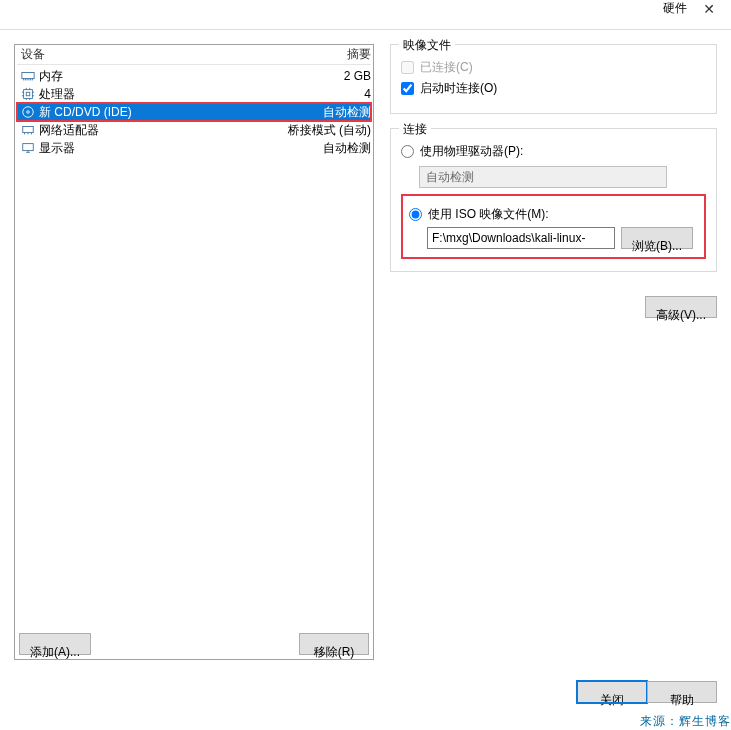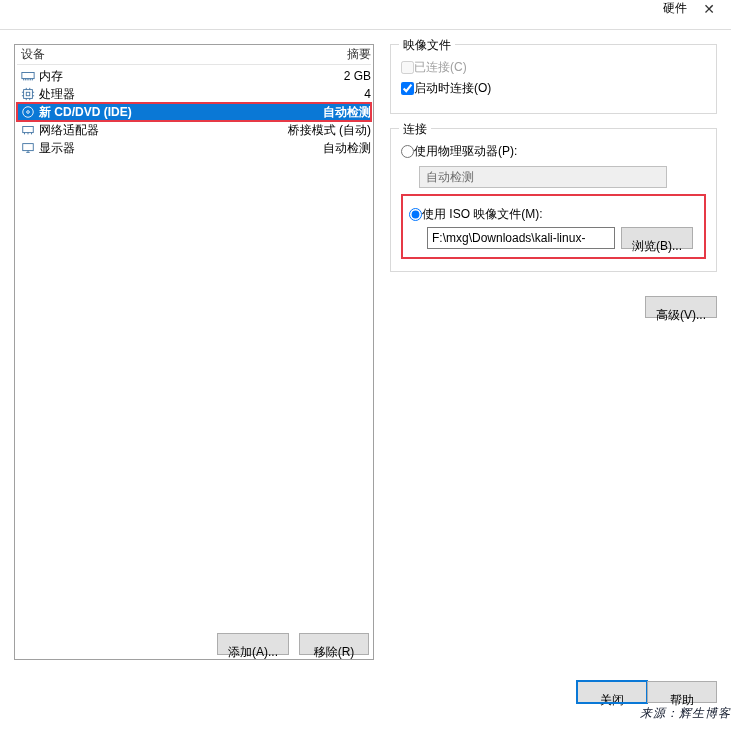--- a/index.html
+++ b/index.html
@@ -9,42 +9,42 @@
   .titlebar .title { font-size:12px; }
   .titlebar .close { width:44px; height:29px; display:flex; align-items:center; justify-content:center; font-size:14px; color:#333; cursor:pointer; }
 
   .body-area { display:flex; padding:14px 14px 10px 14px; gap:12px; height:640px; }
 
   .list-panel { width:360px; border:1px solid #a0a0a0; background:#fff; display:flex; flex-direction:column; padding:2px; }
   .list-header, .row { display:flex; height:18px; align-items:center; font-size:12px;text-align:right; }
   .list-header { border-bottom:1px solid #e5e5e5; color:#333; padding-bottom:2px; margin-bottom:2px; }
   .col1 { width:158px; display:flex; align-items:center; gap:4px; padding-left:4px; }
   .col2 { flex:1; padding-left:2px; }
-  .row.selected { background:#0a78d6; color:#fff; outline:2px solid #e63946; outline-offset:-1px;font-weight:bold; }
+  .row.selected { background:#0a78d6; color:#fff; outline:2px solid #e63946; outline-offset:-1px; }
   .hw-icon { width:14px; height:14px; display:inline-block; flex:none; }
   .spacer { flex:1; }
-  .list-btns { display:flex; gap:10px; justify-content:flex-end; padding:8px 2px 2px; }
+  .list-btns { display:flex; gap:10px; justify-content:space-between; padding:8px 2px 2px; }
   .btn { background:#e1e1e1; border:1px solid #adadad; height:22px; min-width:70px; padding:10px 10px; font-size:12px; cursor:pointer; }
 
   .right-panel { flex:1; display:flex; flex-direction:column; padding-left:4px; }
   .group { border:1px solid #d9d9d9; padding:10px 10px 12px 10px; margin-bottom:14px; position:relative; }
   .group .legend { position:absolute; top:-8px; left:8px; background:#fff; padding:0 4px; font-size:12px; }
-  .chk-row, .rad-row { display:flex; align-items:center; font-size:12px; margin:4px 0; }
+  .chk-row, .rad-row { display:flex; align-items:center; gap:6px; font-size:12px; margin:4px 0; }
   .chk-row input, .rad-row input { margin:0; width:13px; height:13px; }
   .disabled { color:#a0a0a0; }
 
   .conn-highlight { border:2px solid #e63946; padding:6px 6px 8px 6px; margin-top:6px; }
   .sel { width:248px; height:22px; border:1px solid #c0c0c0; background:#efefef; font-size:12px; padding-left:6px; color:#6d6d6d; display:flex; align-items:center; margin:6px 0 2px 18px; }
   .iso-row { display:flex; align-items:center; gap:6px; margin:4px 0 0 18px; }
   .combo { width:188px; height:22px; border:1px solid #7a7a7a; background:#fff; font-size:12px; padding:0 4px; }
   .adv-row { display:flex; justify-content:flex-end; margin-top:10px; }
 
   .footer { display:flex; justify-content:flex-end; align-items:center; padding:10px 14px; border-top:1px solid transparent; }
   .btn.primary { outline:2px solid #0a78d6; outline-offset:-1px; }
-  .watermark { position:absolute; bottom:8px; right:0; color:#0f172a; font-size:12px; letter-spacing:1px; pointer-events:none;font-style:italic; }
+  .watermark { position:absolute; bottom:0; right:0; color:#0369a1; font-size:12px; letter-spacing:1px; pointer-events:none; }
 </style>
 </head>
 <body>
 
 <div class="titlebar">
   <span class="title">硬件</span>
   <div class="close">✕</div>
 </div>
 
 <div class="body-area">

